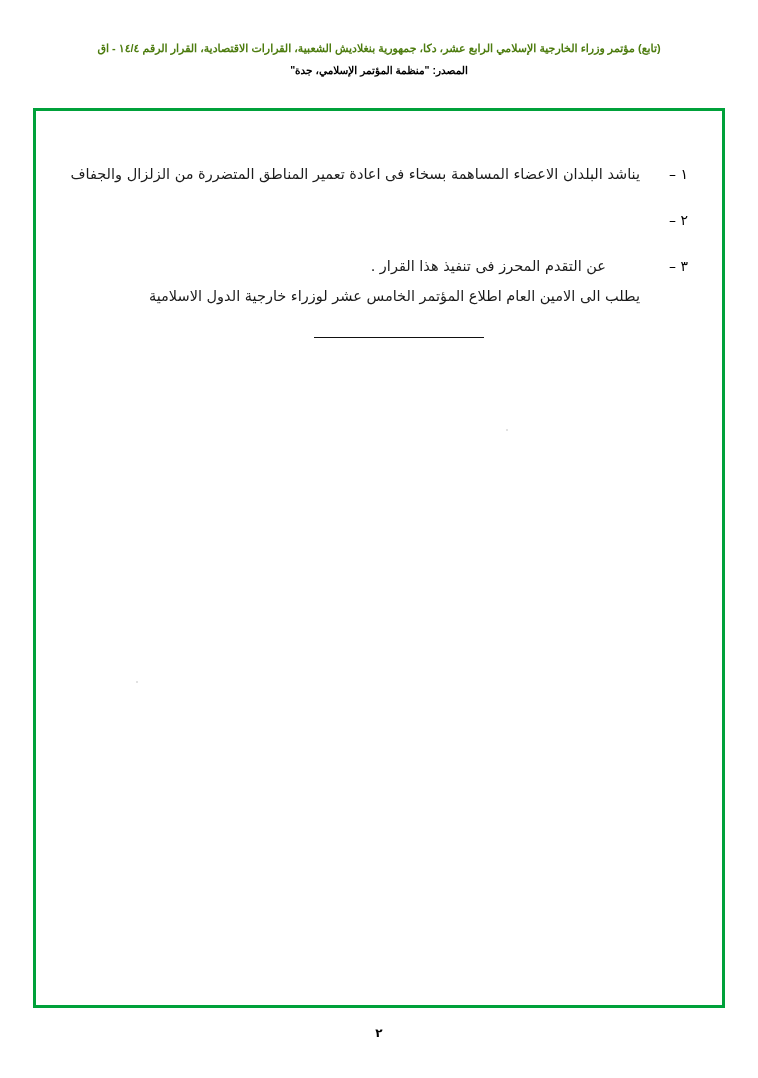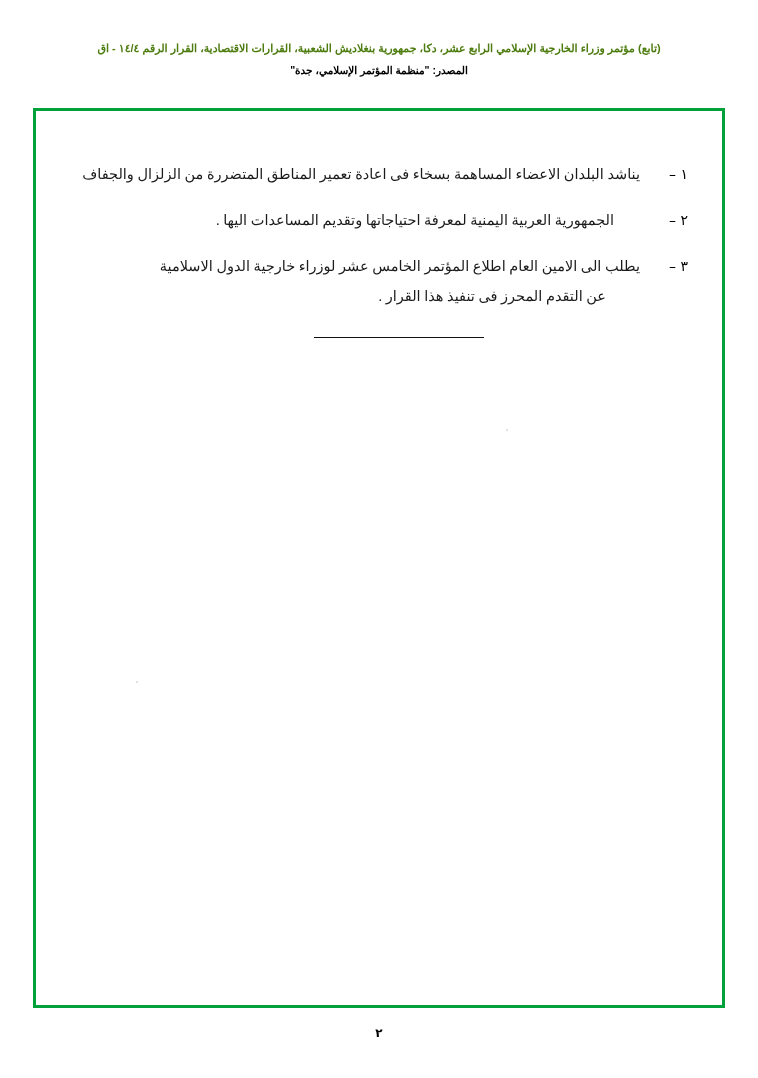--- a/index.html
+++ b/index.html
@@ -86,21 +86,20 @@
   .clause-body {
     flex: 1 1 auto;
     font-size: 14.5px;
     line-height: 30px;
     color: #0a0a0a;
   }
   .clause-line {
     display: block;
     white-space: nowrap;
     letter-spacing: 0.2px;
-    font-family: Liberation Serif, serif;
   }
   .clause-line.indent-1 {
     padding-right: 26px;
   }
   .clause-line.indent-2 {
     padding-right: 34px;
   }
 
   
   .clause-body { opacity: 0.93; }
@@ -156,29 +155,28 @@
       <div class="clause">
         <div class="clause-num">١ –</div>
         <div class="clause-body">
           <span class="clause-line">يناشد البلدان الاعضاء المساهمة بسخاء فى اعادة تعمير المناطق المتضررة من الزلزال والجفاف</span>
         </div>
       </div>
 
       <div class="clause">
         <div class="clause-num">٢ –</div>
         <div class="clause-body">
-          <span class="clause-line indent-1">الجمهورية العربية اليمنية لمعرفة احتياجاتها وتقديم المساعدات اليها .</span>
         </div>
       </div>
 
       <div class="clause">
         <div class="clause-num">٣ –</div>
         <div class="clause-body">
+          <span class="clause-line indent-2">عن التقدم المحرز فى تنفيذ هذا القرار .</span>
           <span class="clause-line">يطلب الى الامين العام اطلاع المؤتمر الخامس عشر لوزراء    خارجية الدول الاسلامية</span>
-          <span class="clause-line indent-2">عن التقدم المحرز فى تنفيذ هذا القرار .</span>
         </div>
       </div>
 
       <div class="rule-wrap">
         <div class="rule"></div>
       </div>
 
     </div>
 
     <div class="speck" style="top:570px; left:100px;"></div>

